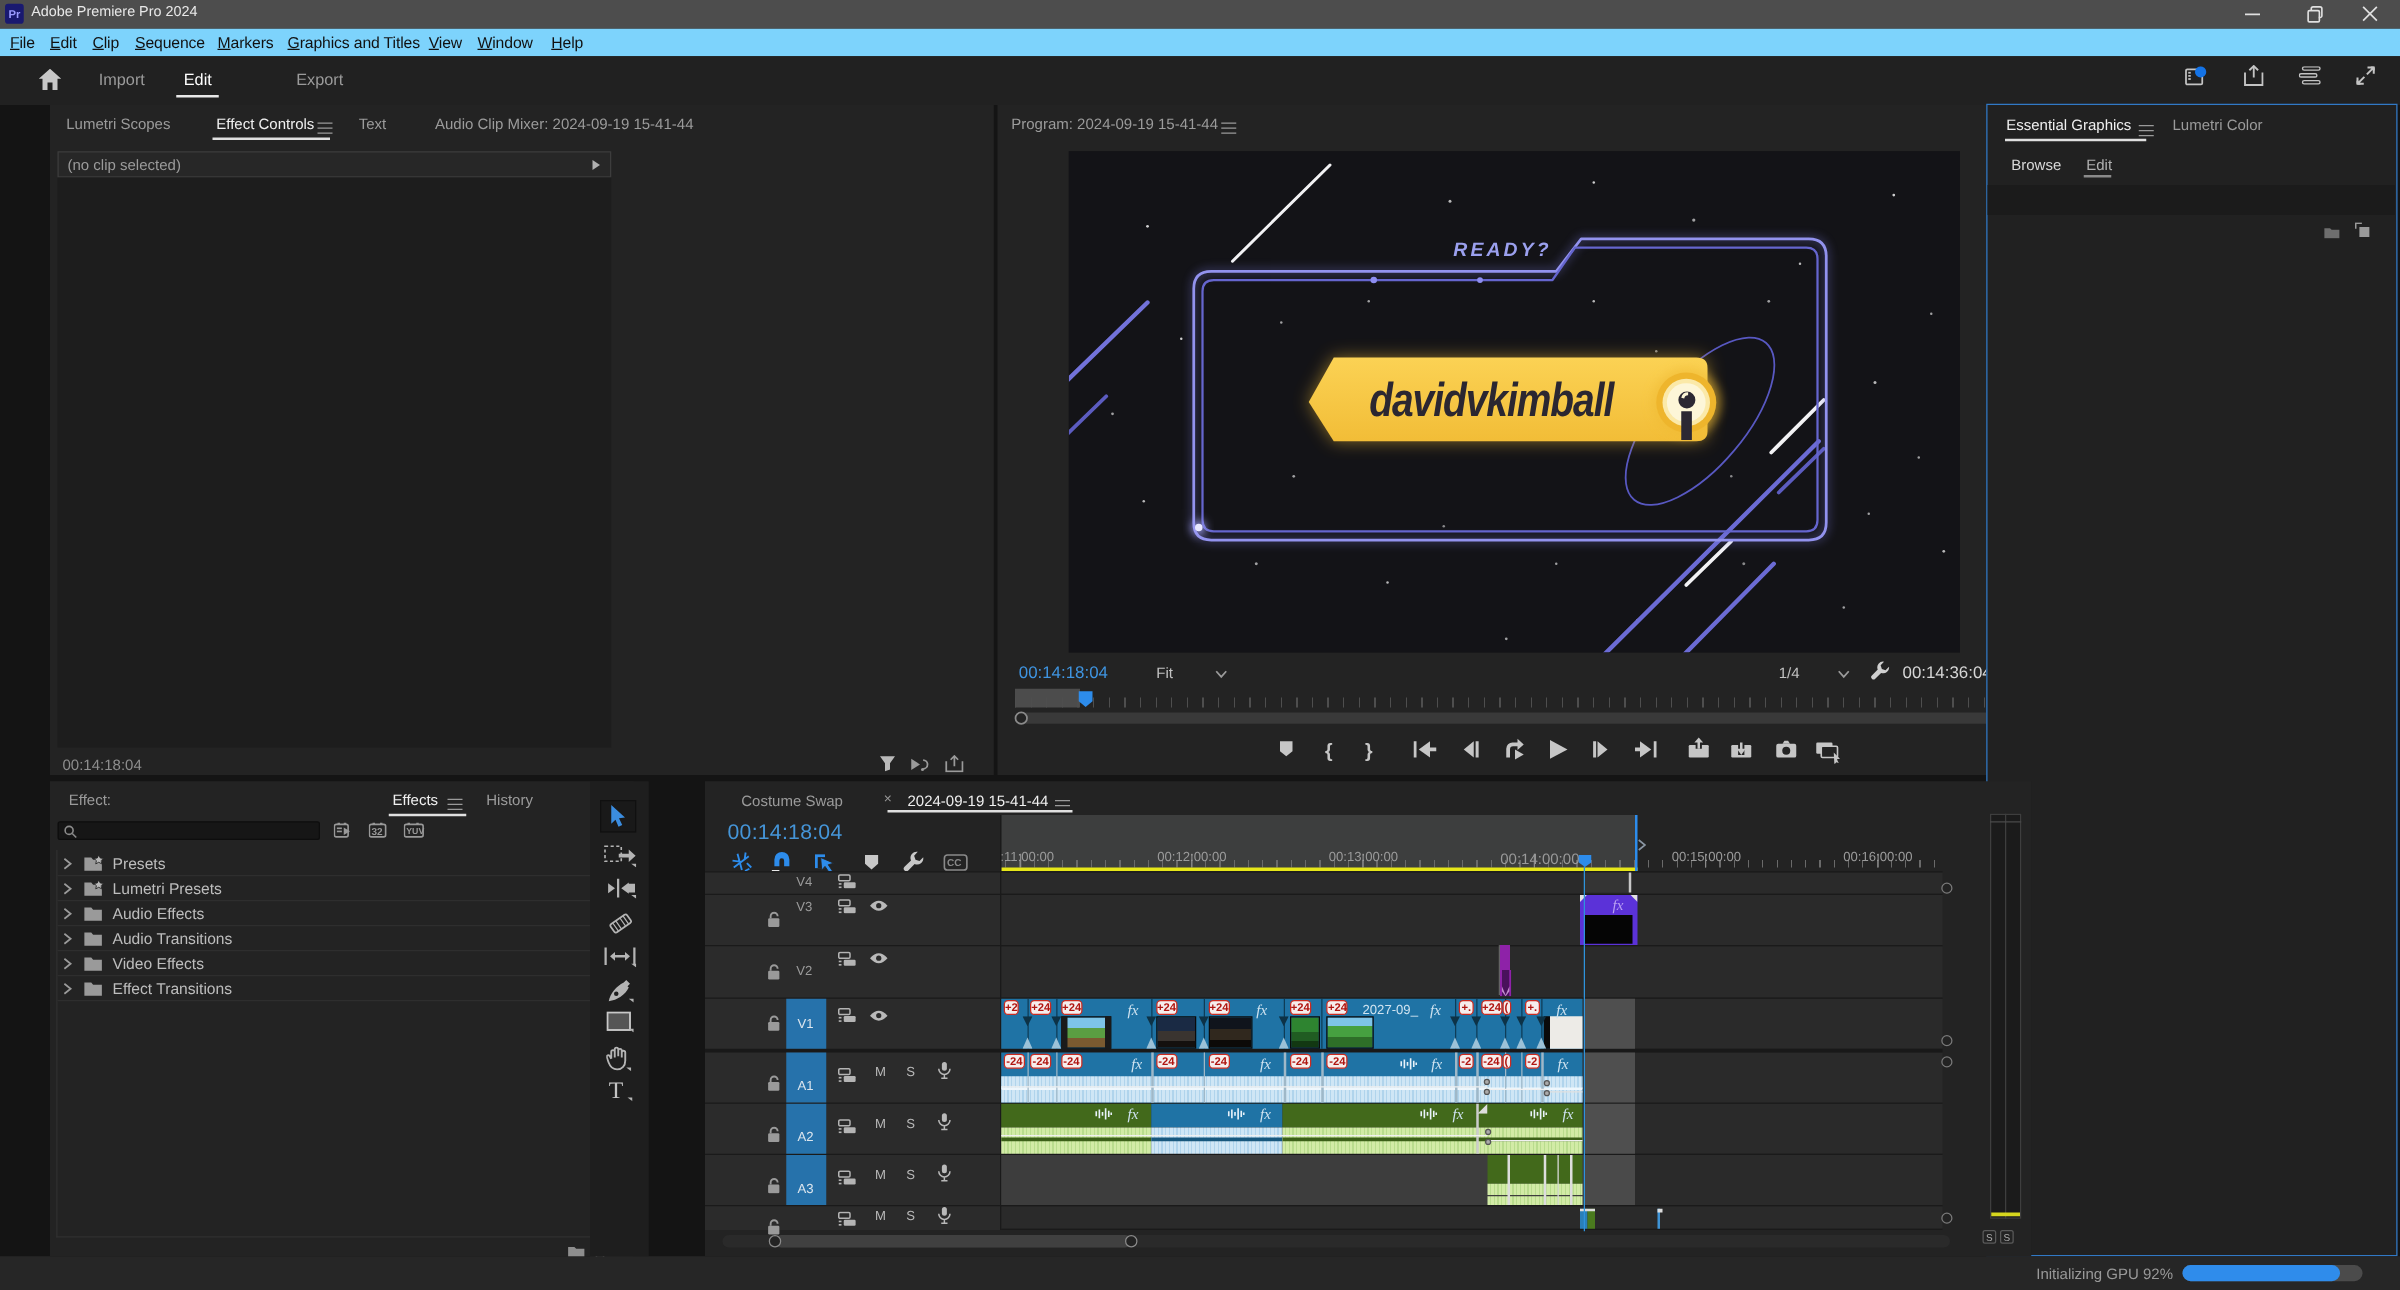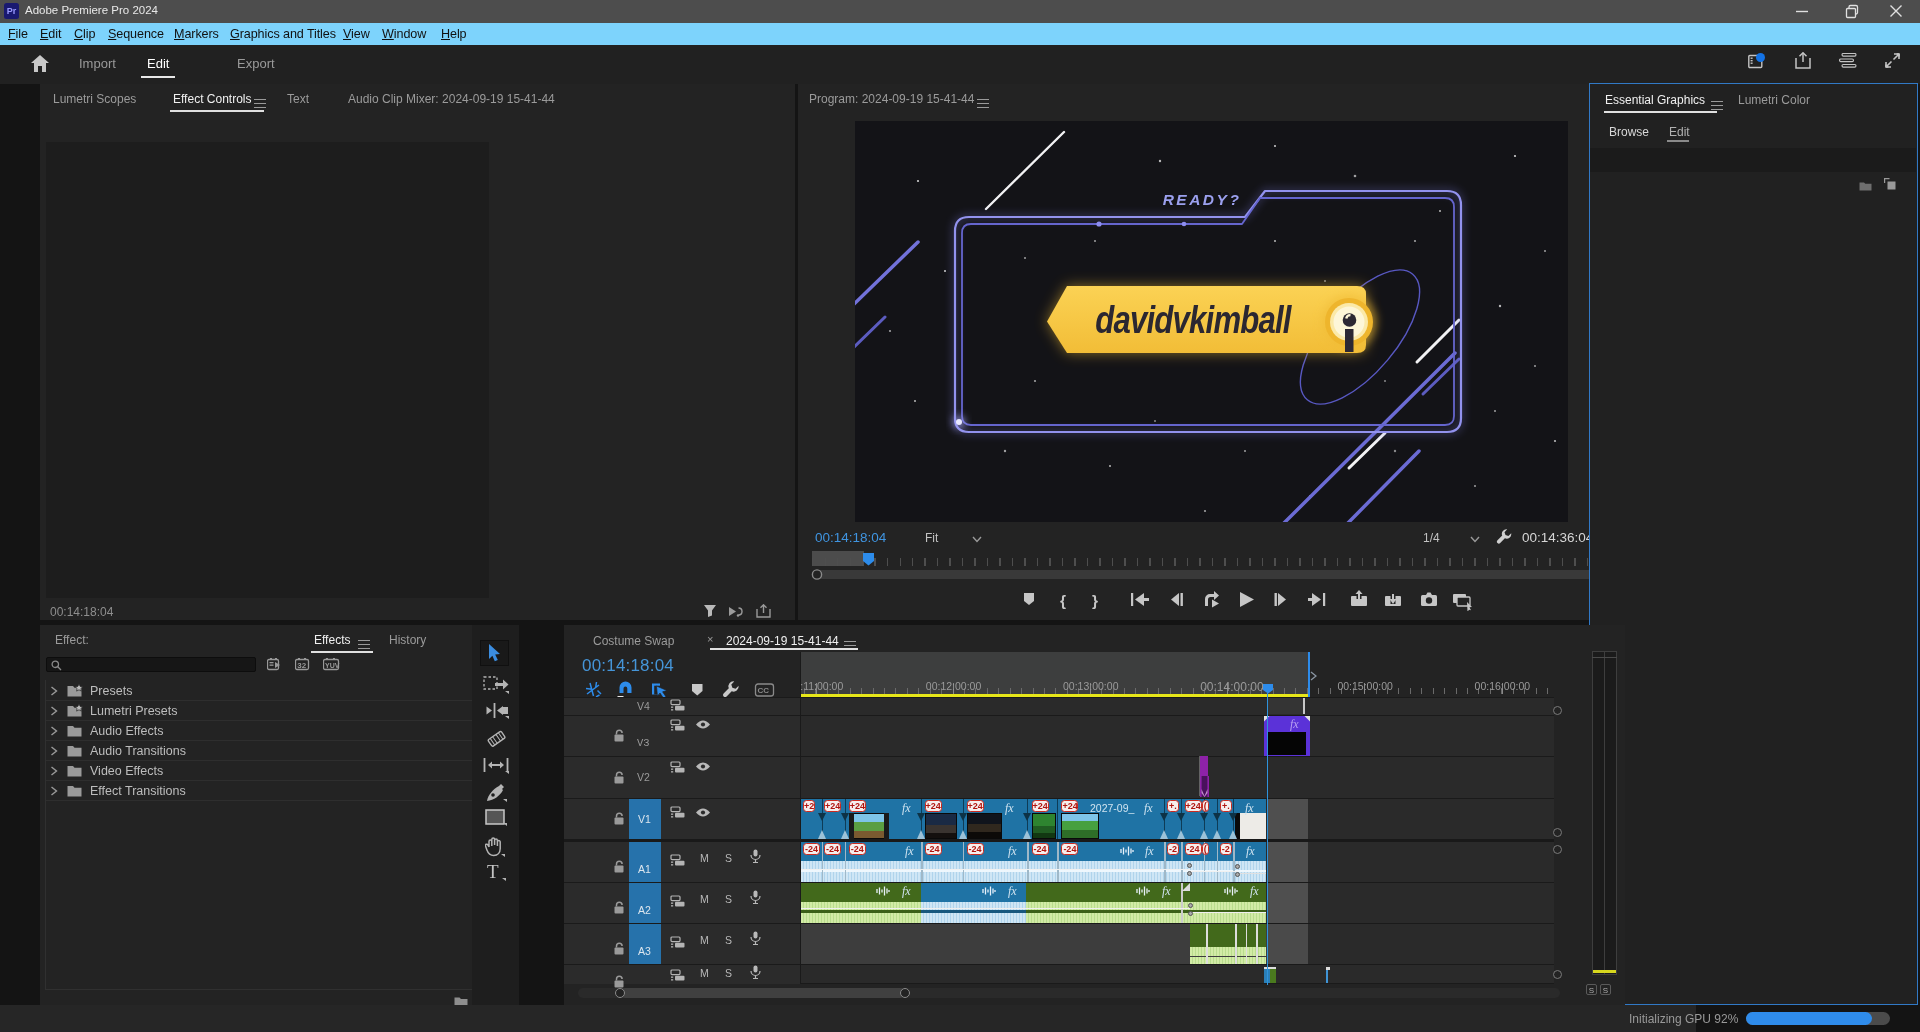--- a/index.html
+++ b/index.html
@@ -81,20 +81,24 @@
 </div>
 
 <div class="abs panel" style="left:0;top:84px;width:755px;height:536px;">
   <span class="abs t tabtxt" style="left:13px;top:8px;">Lumetri Scopes</span>
   <span class="abs t tabtxt tabon" style="left:133px;top:8px;">Effect Controls</span>
   <span class="abs ham" style="left:214px;top:10px;"></span>
   <div class="abs" style="left:130px;top:26px;width:94px;height:2px;background:#e0e0e0;"></div>
   <span class="abs t tabtxt" style="left:247px;top:8px;">Text</span>
   <span class="abs t tabtxt" style="left:308px;top:8px;">Audio Clip Mixer: 2024-09-19 15-41-44</span>
   
+  <div class="abs" style="left:6px;top:37px;width:443px;height:21px;border:1px solid #3d3d3d;background:#272727;">
+    <span class="abs t tabtxt" style="left:7px;top:3px;">(no clip selected)</span>
+    <div class="abs" style="right:8px;top:6px;width:0;height:0;border-left:6px solid #b0b0b0;border-top:4.5px solid transparent;border-bottom:4.5px solid transparent;"></div>
+  </div>
   <div class="abs" style="left:6px;top:58px;width:443px;height:456px;background:#1d1d1d;"></div>
   
   <span class="abs t" style="left:10px;top:521px;color:#8e8e8e;font-size:12px;">00:14:18:04</span>
   <svg class="abs" style="left:663px;top:520px;" width="14" height="14" viewBox="0 0 14 14">
       <path d="M1 1 h12 L9 6.5 v5 l-4 1.5 v-6.5 Z" fill="#b9b9b9"></path>
     </svg>
   <svg class="abs" style="left:688px;top:521px;" width="16" height="13" viewBox="0 0 16 13">
       <path d="M1 2 v9 l7-4.5 Z" fill="#9a9a9a"></path>
       <path d="M10.5 3 c2 0 3.5 1.5 3.5 3.5 c0 2-1.5 3.5-3.5 3.5" fill="none" stroke="#9a9a9a" stroke-width="1.4"></path>
       <circle cx="10" cy="10.5" r="1.2" fill="#9a9a9a"></circle>
@@ -519,21 +523,21 @@
       <rect x="1" y="1" width="9" height="4.6" rx="1" fill="none" stroke="#b4b4b4" stroke-width="1.2"></rect>
       <rect x="5" y="6.8" width="9.5" height="4.7" rx="1" fill="#b4b4b4"></rect>
       <rect x="1" y="7.5" width="2.2" height="1.3" fill="#b4b4b4"></rect>
       <rect x="1" y="10.2" width="2.2" height="1.3" fill="#b4b4b4"></rect>
     </svg>
 <span class="abs t" style="left:73px;top:75px;color:#9a9a9a;font-size:10.5px;">V4</span>
 <svg class="abs" style="left:49px;top:104px;" width="12" height="13" viewBox="0 0 12 13">
       <rect x="1.5" y="5.5" width="9" height="7" rx="1" fill="#9a9a9a"></rect>
       <path d="M3.5 5.5 V4 a2.8 2.8 0 0 1 5.6 0" fill="none" stroke="#9a9a9a" stroke-width="1.5"></path>
     </svg>
-<span class="abs t" style="left:73px;top:112px;color:#9a9a9a;font-size:10.5px;font-family:Liberation Mono, monospace;">V3</span>
+<span class="abs t" style="left:73px;top:95px;color:#9a9a9a;font-size:10.5px;">V3</span>
 <svg class="abs" style="left:106px;top:94px;" width="15" height="12" viewBox="0 0 15 12">
       <rect x="1" y="1" width="9" height="4.6" rx="1" fill="none" stroke="#b4b4b4" stroke-width="1.2"></rect>
       <rect x="5" y="6.8" width="9.5" height="4.7" rx="1" fill="#b4b4b4"></rect>
       <rect x="1" y="7.5" width="2.2" height="1.3" fill="#b4b4b4"></rect>
       <rect x="1" y="10.2" width="2.2" height="1.3" fill="#b4b4b4"></rect>
     </svg>
 <svg class="abs" style="left:131px;top:94px;" width="16" height="11" viewBox="0 0 16 11">
       <path d="M1 5.5 Q8 -2.5 15 5.5 Q8 13.5 1 5.5 Z" fill="#b9b9b9"></path>
       <circle cx="8" cy="5.5" r="2.1" fill="#2b2b2b"></circle>
     </svg>
@@ -871,17 +875,17 @@
 <div class="abs" style="left:1028px;top:32px;width:25px;height:1px;background:#4a4a4a;"></div>
 <div class="abs" style="left:1029px;top:345px;width:23px;height:2.5px;background:#d6d61e;"></div>
 <div class="abs" style="left:1022px;top:359px;width:11px;height:11px;border:1px solid #5a5a5a;border-radius:2px;color:#b0b0b0;font-size:8px;text-align:center;line-height:11px;">S</div>
 <div class="abs" style="left:1036px;top:359px;width:11px;height:11px;border:1px solid #5a5a5a;border-radius:2px;color:#b0b0b0;font-size:8px;text-align:center;line-height:11px;">S</div>
 <div class="abs" style="left:14px;top:363px;width:982px;height:10px;background:#2a2a2a;border-radius:5px;"></div>
 <div class="abs" style="left:56px;top:363px;width:285px;height:10px;background:#404040;border-radius:5px;"></div>
 <div class="abs" style="left:51px;top:363px;width:10px;height:10px;background:#232323;border:1.4px solid #8a8a8a;border-radius:50%;"></div>
 <div class="abs" style="left:336px;top:363px;width:10px;height:10px;background:#232323;border:1.4px solid #8a8a8a;border-radius:50%;"></div>
 </div>
 
-<div class="abs" style="left:0;top:1005px;width:1696px;height:27px;background:#262626;">
+<div class="abs" style="left:0;top:1005px;width:1920px;height:27px;background:#262626;">
   <span class="abs t" style="left:1629px;top:7px;color:#999;font-size:12px;">Initializing GPU 92%</span>
   <div class="abs" style="left:1746px;top:7px;width:144px;height:13px;background:#4b4b4b;border-radius:7px;"></div>
   <div class="abs" style="left:1746px;top:7px;width:126px;height:13px;background:#2f8ceb;border-radius:7px;"></div>
 </div>
 
 </body></html>

